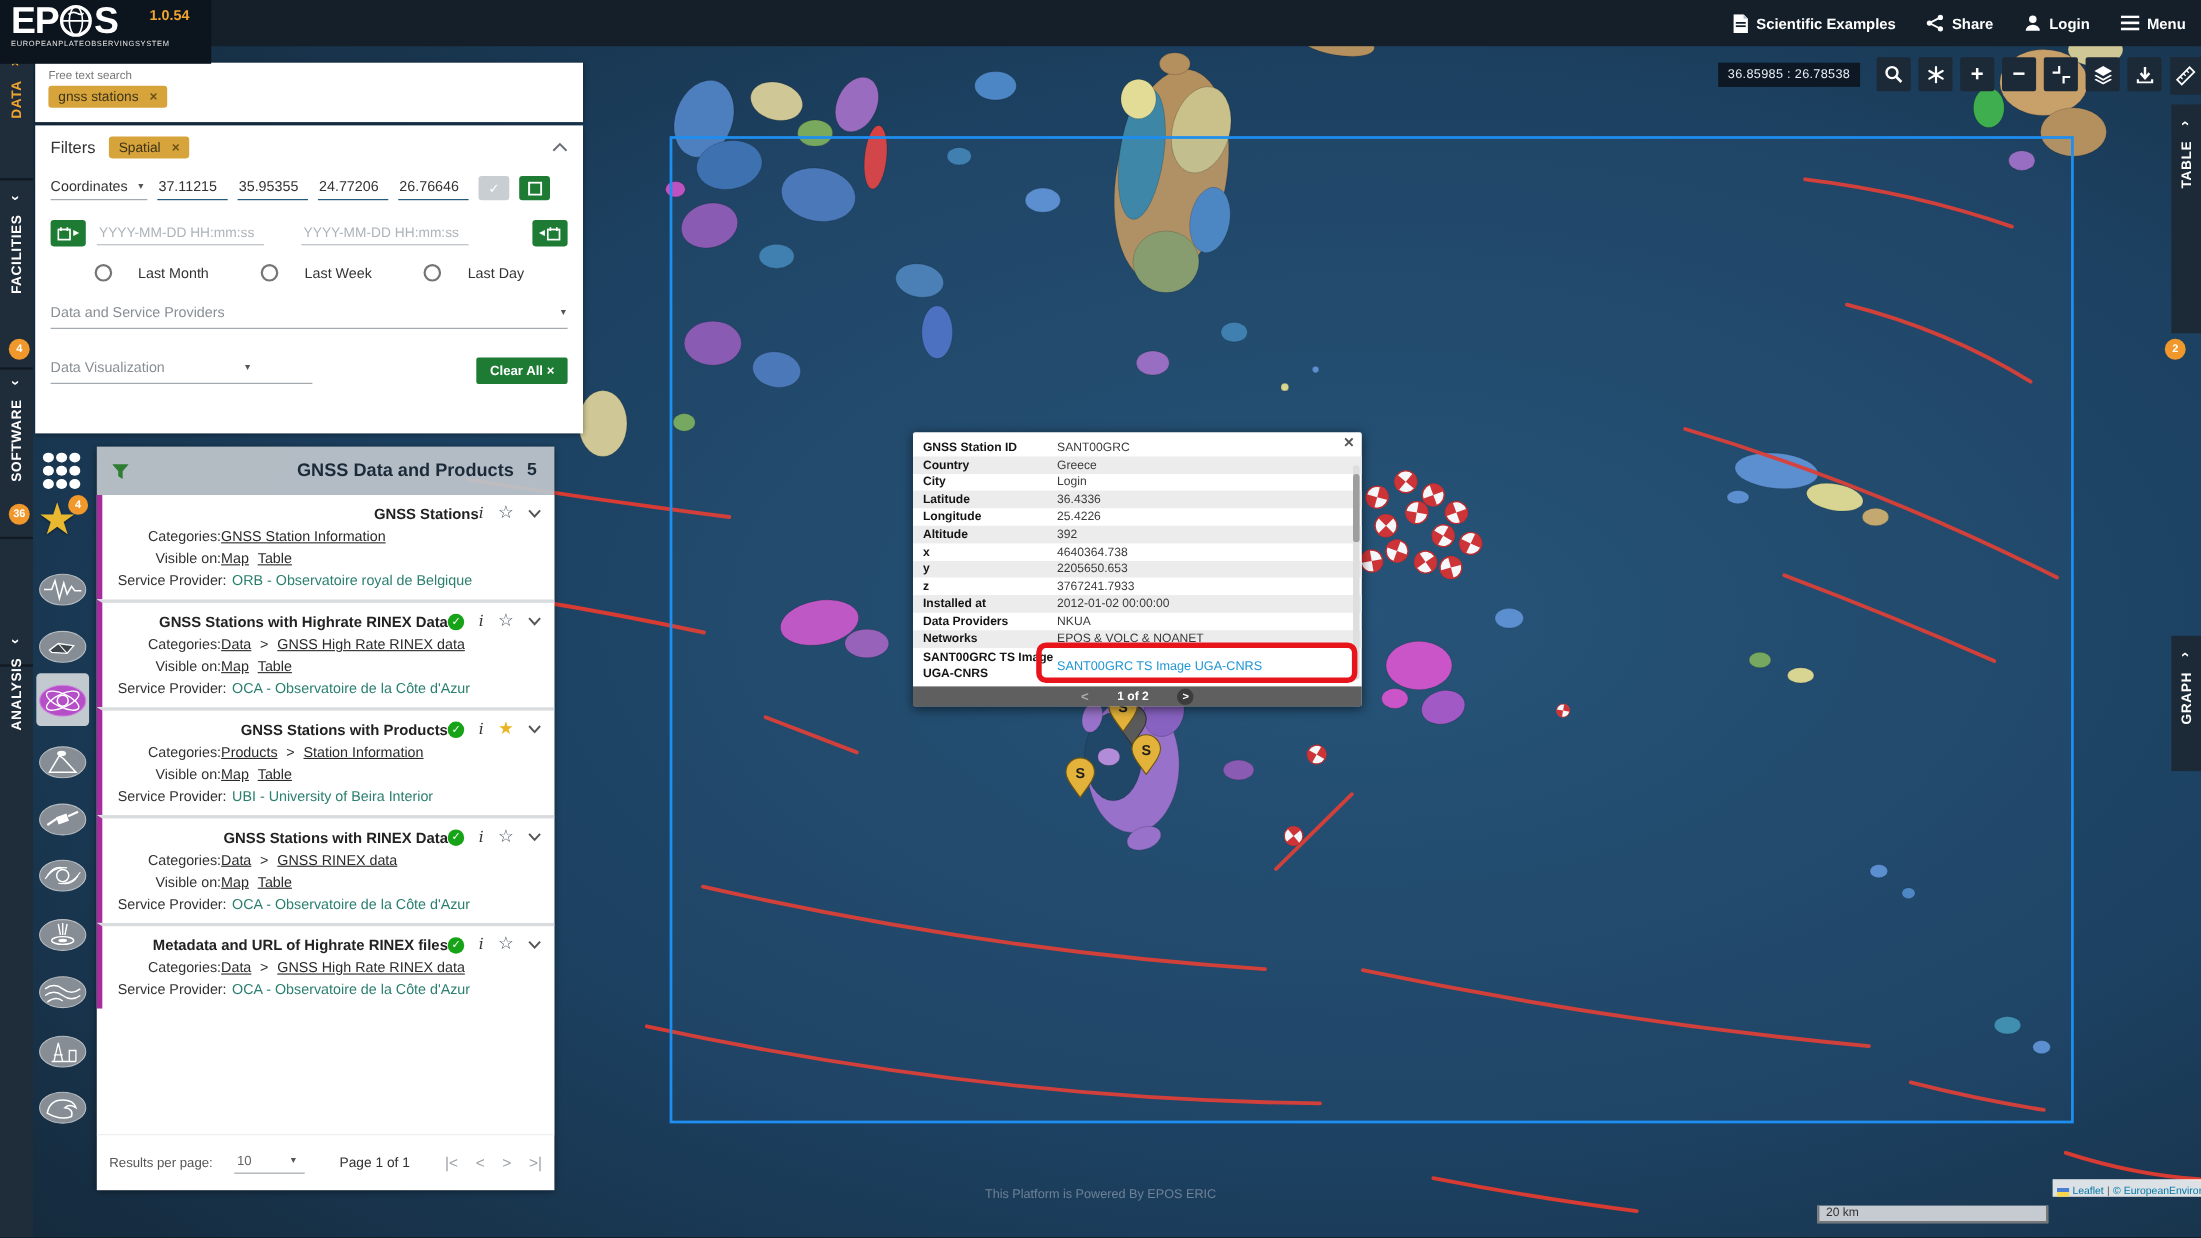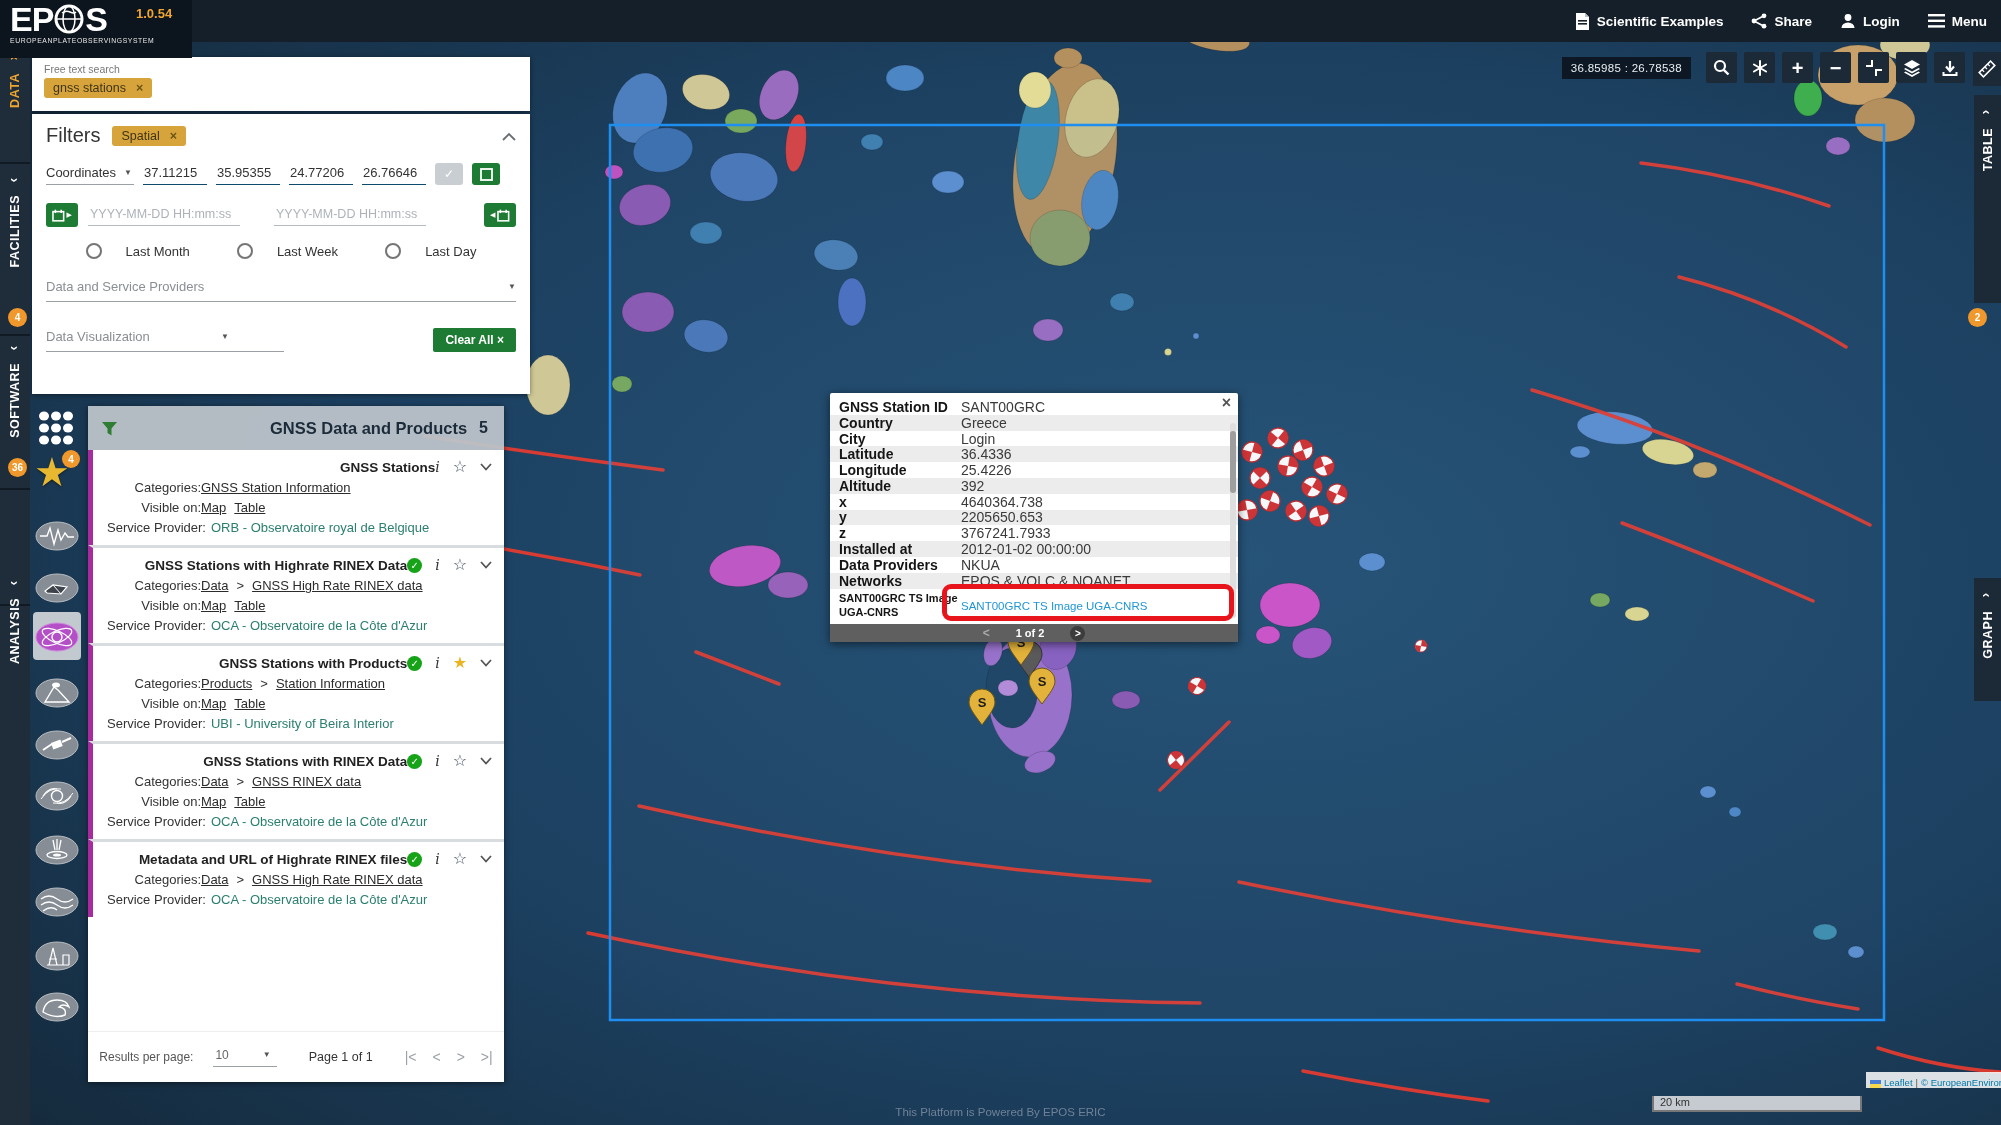--- a/index.html
+++ b/index.html
@@ -41,21 +41,21 @@
 
   
   .card{position:absolute;background:#fff;box-shadow:0 1px 5px rgba(0,0,0,.45);z-index:25;box-sizing:border-box;}
   .search-card{left:32px;top:57px;width:498px;height:54px;padding:6px 12px;}
   .search-label{font-size:10.5px;color:#777;}
   .chip{background:#d7a43b;color:#3e3418;font-size:12.5px;padding:3px 9px;border-radius:3px;
         display:inline-flex;gap:10px;align-items:center;margin-top:3px;}
   .chip .x{font-weight:bold;color:#6b5516;cursor:pointer;}
   .filter-card{left:32px;top:114px;width:498px;height:280px;padding:10px 14px;}
   .frow{display:flex;align-items:center;}
-  .filters-title{font-size:20px;color:#333;}
+  .filters-title{font-size:15px;color:#333;}
   .collapse-ic{margin-left:auto;cursor:pointer;}
   .coord-row{margin-top:16px;gap:9px;}
   .sel-label{font-size:13px;color:#333;border-bottom:1px solid #9aa0a6;padding:2px 2px 4px 0;display:flex;gap:8px;align-items:center;cursor:pointer;}
   .caret{font-size:8px;color:#555;}
   input.cinput{width:62px;border:none;border-bottom:1px solid #0c4a6e;font-size:13px;color:#333;
                background:transparent;outline:none;padding:2px 1px 4px;font-family:"Liberation Sans",sans-serif;}
   .okbtn{width:28px;height:22px;background:#c9ced3;border:none;border-radius:3px;color:#fff;font-size:12px;cursor:pointer;}
   .gbtn{background:#1e7b34;color:#fff;border:none;border-radius:3px;cursor:pointer;}
   .extbtn{width:28px;height:22px;display:flex;align-items:center;justify-content:center;}
   .date-row{margin-top:18px;gap:10px;}
@@ -106,21 +106,21 @@
   .results-footer{background:#fff;height:50px;display:flex;align-items:center;justify-content:center;gap:32px;
                   font-size:12px;color:#555;border-top:1px solid #eee;}
   .rpp{border-bottom:1px solid #9aa0a6;padding:0 6px 4px 2px;display:flex;gap:34px;align-items:center;color:#666;cursor:pointer;}
   .pager{display:flex;gap:16px;color:#9aa0a6;font-size:14px;}
   .pager span{cursor:pointer;}
 
   
   .popup{position:absolute;left:830px;top:393px;width:408px;height:249px;background:#fff;z-index:27;
          box-shadow:0 2px 10px rgba(0,0,0,.55);border-radius:2px;}
   .popup-rows{padding-top:6px;}
-  .prow{display:flex;height:15.8px;align-items:center;font-size:14px;}
+  .prow{display:flex;height:15.8px;align-items:center;font-size:11px;}
   .prow.alt{background:#ececec;}
   .plab{width:122px;font-weight:bold;padding-left:9px;color:#151515;flex:none;}
   .pval{color:#3a3a3a;}
   .plink-row{display:flex;height:34px;align-items:center;font-size:11px;}
   .plink-lab{width:122px;font-weight:bold;padding-left:9px;color:#151515;flex:none;line-height:1.25;}
   .plink{color:#2196d4;font-size:11.5px;cursor:pointer;}
   .red-annot{position:absolute;left:112px;top:191px;width:292px;height:37px;border:5px solid #e8141c;
              border-radius:9px;box-sizing:border-box;z-index:29;pointer-events:none;}
   .popup-close{position:absolute;right:7px;top:1px;color:#555;font-size:16px;font-weight:bold;cursor:pointer;z-index:28;}
   .popup-footer{position:absolute;left:0;bottom:0;width:100%;height:18px;background:#5f5f5f;display:flex;
@@ -132,21 +132,21 @@
   .pscroll .thumb{position:absolute;left:0;top:8px;width:6px;height:62px;background:#9e9e9e;border-radius:3px;}
 
   
   .scalebar{position:absolute;left:1652px;top:1096px;width:210px;height:16px;background:rgba(240,240,240,.8);
             border:2px solid #777;border-top:none;box-sizing:border-box;font-size:11px;color:#333;
             padding-left:6px;z-index:26;line-height:13px;}
   .attribution{position:absolute;left:1866px;top:1072px;width:135px;height:16px;background:rgba(255,255,255,.85);
                z-index:26;font-size:9.5px;display:flex;align-items:flex-end;gap:3px;padding-left:4px;box-sizing:border-box;white-space:nowrap;overflow:hidden;}
   .attribution a{color:#0078a8;cursor:pointer;}
   .flag{width:11px;height:8px;display:inline-block;background:linear-gradient(#4a7fd4 50%,#f7d84b 50%);flex:none;}
-  .powered{position:absolute;left:50%;transform:translateX(-50%);top:1106px;color:#6f8196;font-size:11.5px;z-index:26;}
+  .powered{position:absolute;left:50%;transform:translateX(-50%);top:1080px;color:#6f8196;font-size:11.5px;z-index:26;}
 </style>
 </head>
 <body>
 
 <div id="root">
 
   <svg style="position:absolute;left:0;top:0;z-index:1;" width="2001" height="1125" viewBox="0 0 2001 1125">
     <defs>
       <radialGradient id="sea" cx="0.62" cy="0.48" r="0.85">
         <stop offset="0" stop-color="#235073"></stop>

